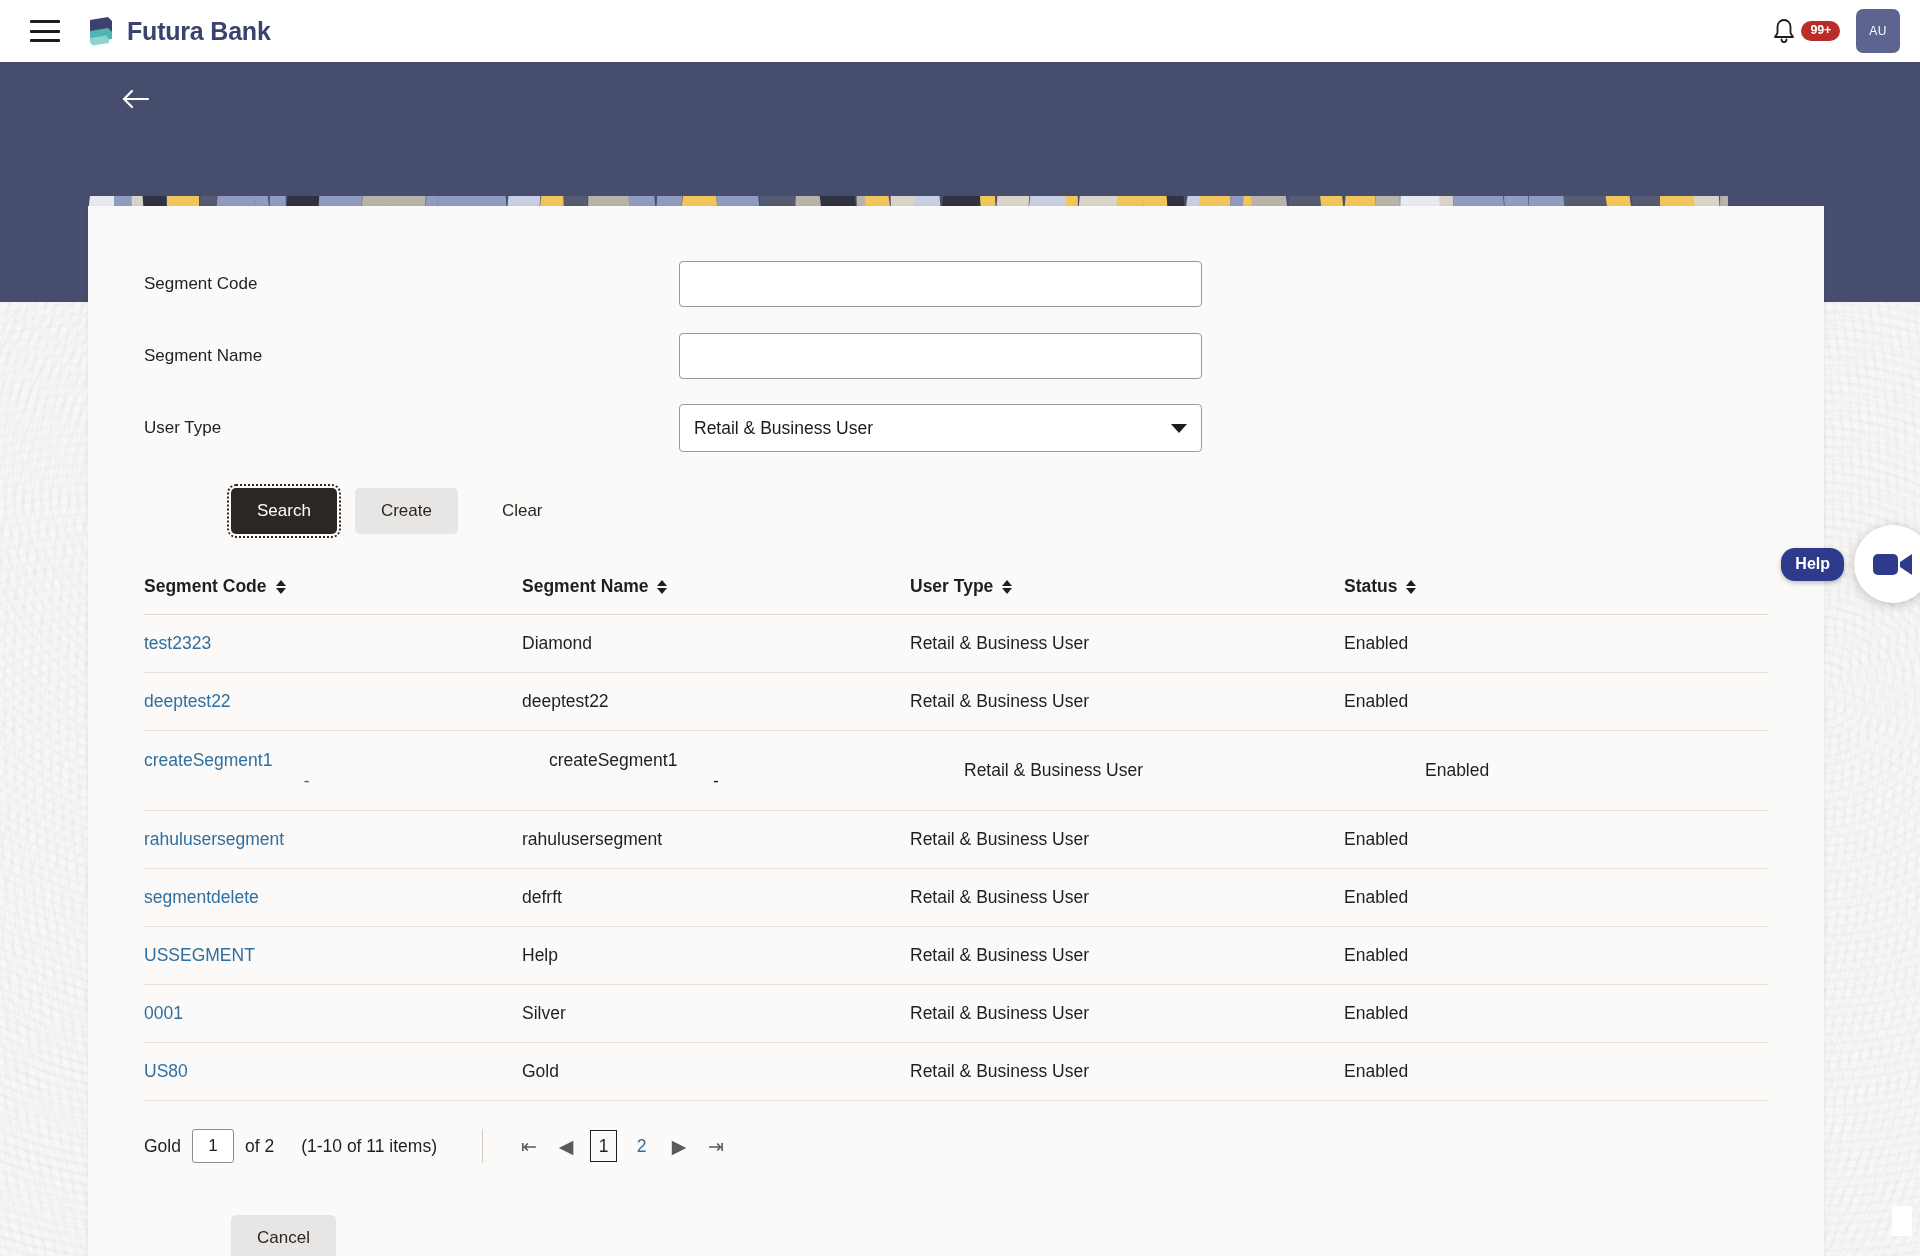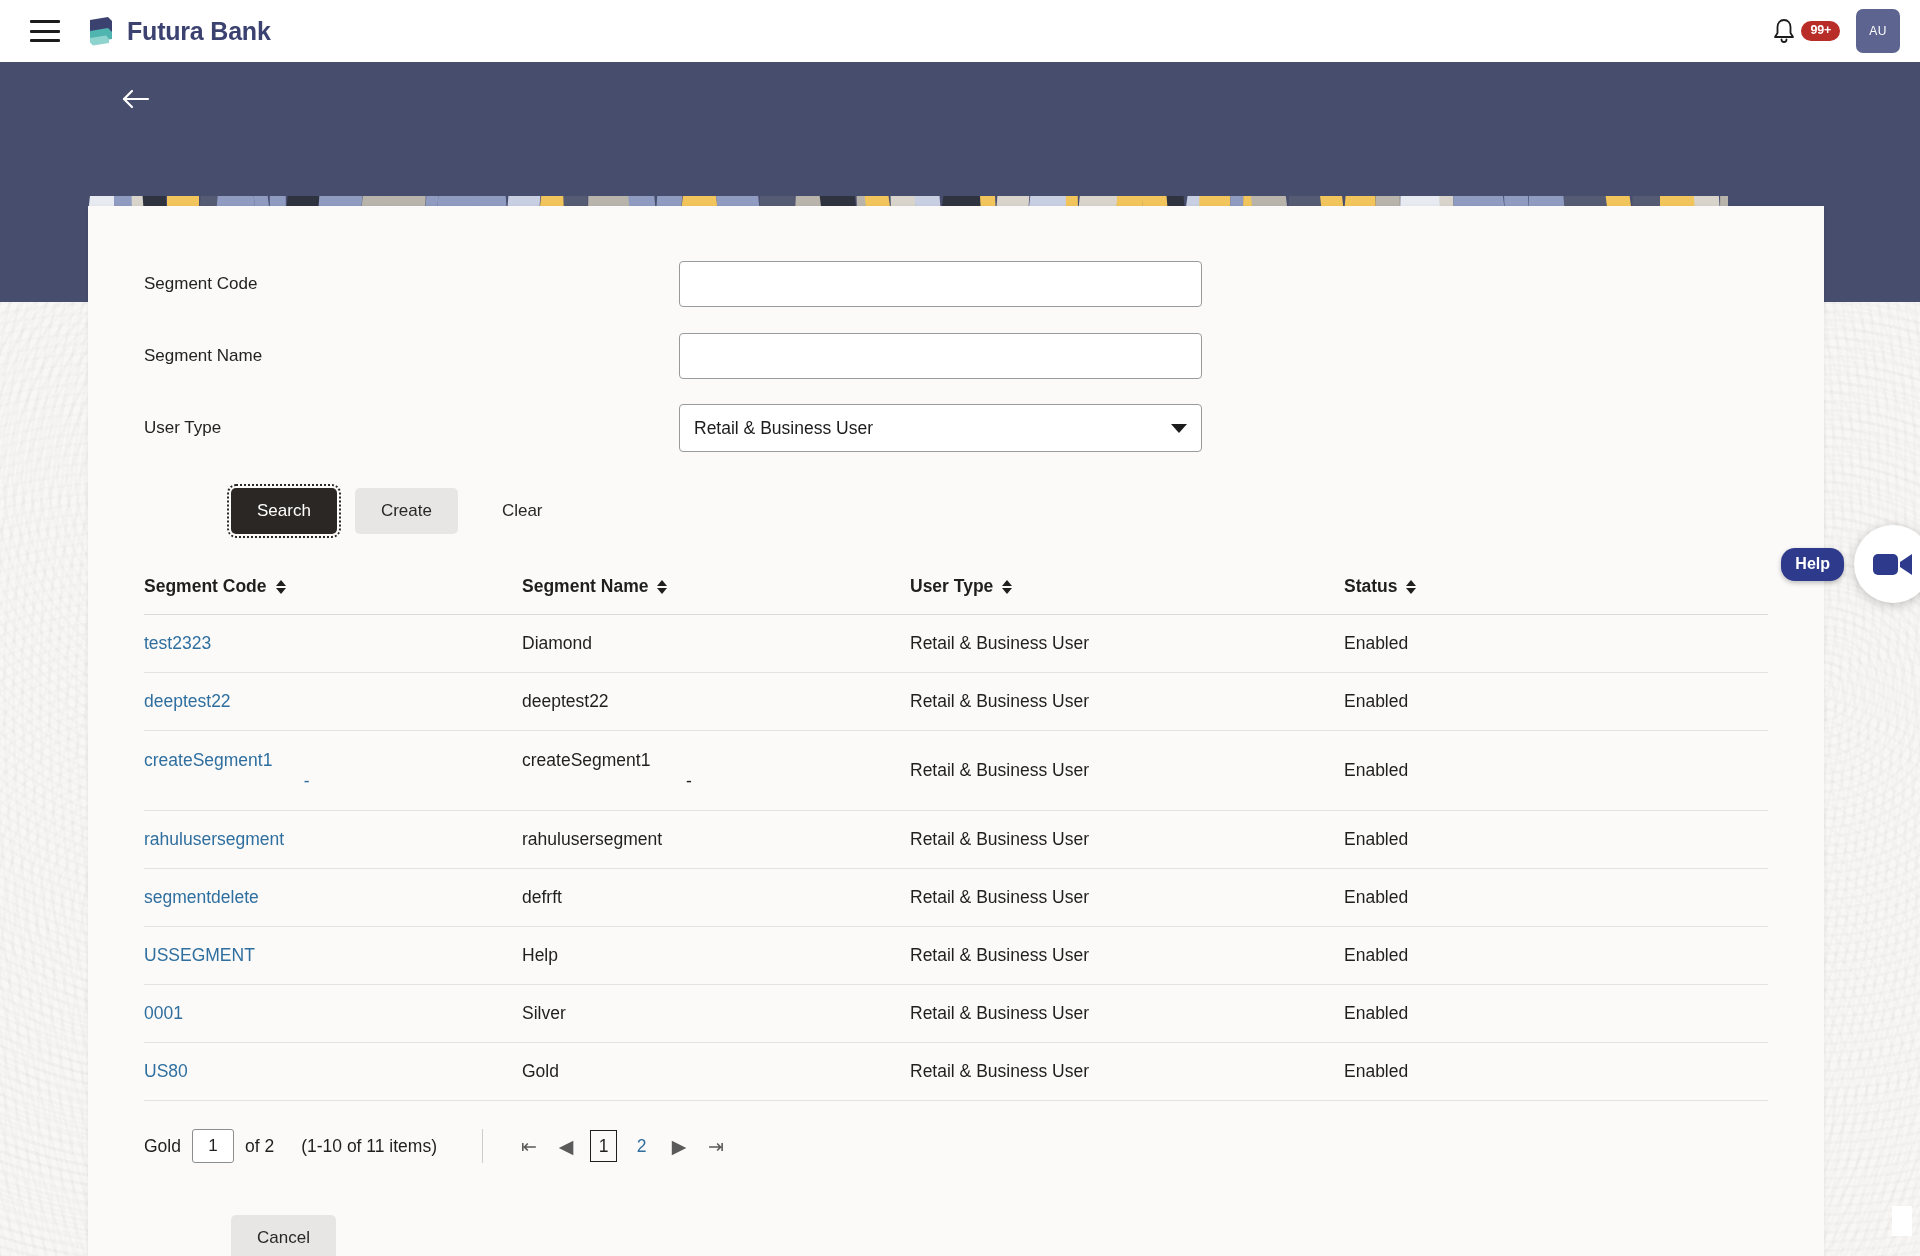--- a/index.html
+++ b/index.html
@@ -376,21 +376,21 @@
           <div class="td c2">Diamond</div>
           <div class="td c3">Retail &amp; Business User</div>
           <div class="td c4">Enabled</div>
         </div>
         <div class="tr">
           <div class="td c1 link">deeptest22</div>
           <div class="td c2">deeptest22</div>
           <div class="td c3">Retail &amp; Business User</div>
           <div class="td c4">Enabled</div>
         </div>
-        <div class="tr" style="min-height: 80px;">
+        <div class="tr" style="min-height: 80px; gap: 27px;">
           <div class="td c1 link">
             <div>createSegment1</div>
             <div style="text-align:center;width:86%">-</div>
           </div>
           <div class="td c2">
             <div>createSegment1</div>
             <div style="text-align:center;width:86%">-</div>
           </div>
           <div class="td c3">Retail &amp; Business User</div>
           <div class="td c4">Enabled</div>

